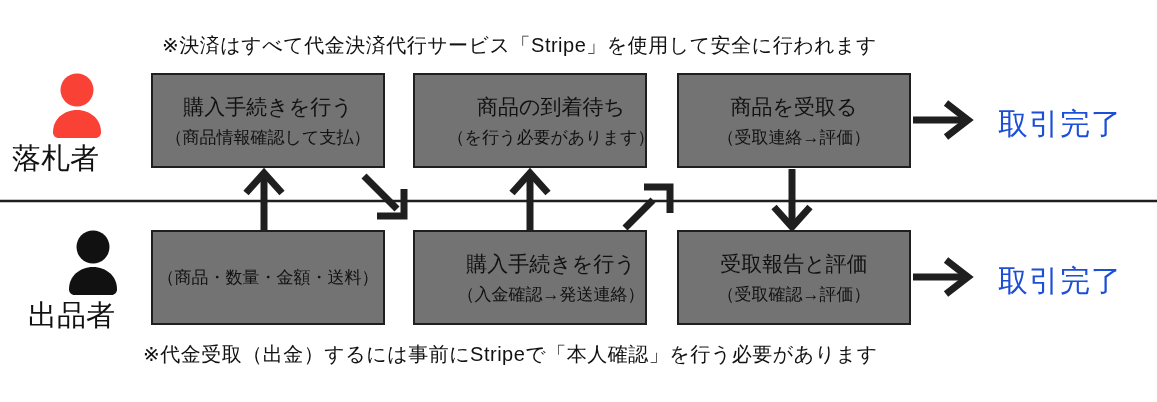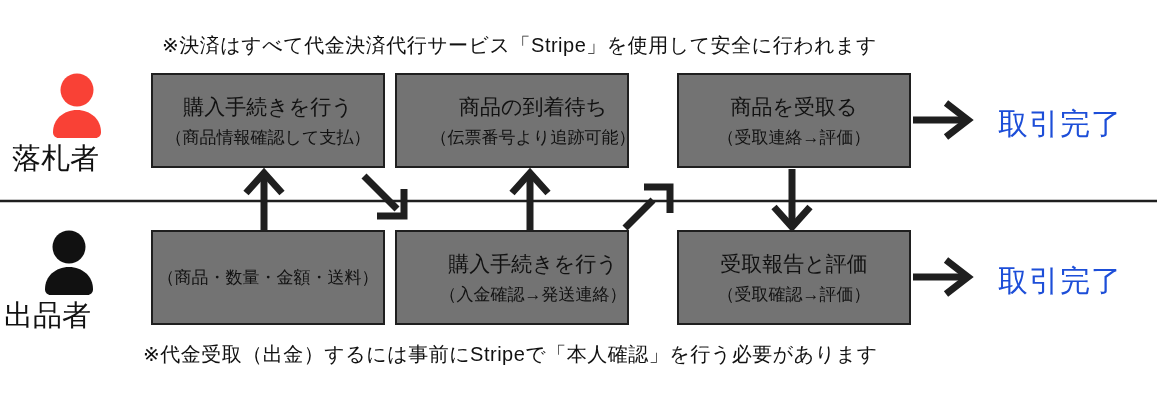--- a/index.html
+++ b/index.html
@@ -15,21 +15,21 @@
     position:absolute;
     font-size:20px;
     letter-spacing:0.5px;
     color:#111;
     white-space:nowrap;
   }
   .top-note{left:162px;top:32px;}
   .bottom-note{left:143px;top:341px;}
   .actor{position:absolute;width:130px;text-align:left;}
   .actor-buyer{left:12px;top:73px;}
-  .actor-seller{left:4px;top:230px;}
+  .actor-seller{left:28px;top:230px;}
   .person-svg{display:block;margin:0 auto;width:58px;height:65px;}
   .actor-label{
     margin-top:1px;
     font-size:29px;
     color:#111;
     white-space:nowrap;
   }
   .step-box{
     position:absolute;
     width:234px;height:95px;
@@ -37,21 +37,21 @@
     border:2px solid #1f1f1f;
     background:#737373;
     display:flex;flex-direction:column;
     align-items:center;justify-content:center;
     gap:5px;
     text-align:center;
   }
   .row-top{top:73px;}
   .row-bottom{top:230px;}
   .col-1{left:151px;}
-  .col-2{left:395px;padding-left:42px;}
+  .col-2{left:413px;padding-left:42px;}
   .col-3{left:677px;}
   .step-title{font-size:21px;color:#111;white-space:nowrap;}
   .step-sub{font-size:17px;color:#111;white-space:nowrap;}
   .complete{
     position:absolute;
     left:998px;
     font-size:30px;
     letter-spacing:1px;
     color:#1d4ed8;
     white-space:nowrap;
@@ -89,21 +89,21 @@
     </svg>
     <div class="actor-label">出品者</div>
   </div>
 
   <div class="step-box row-top col-1">
     <div class="step-title">購入手続きを行う</div>
     <div class="step-sub">（商品情報確認して支払）</div>
   </div>
   <div class="step-box row-top col-2">
     <div class="step-title">商品の到着待ち</div>
-    <div class="step-sub">（伝票番号より追跡可能）</div>
+    <div class="step-sub">（を行う必要があります）</div>
   </div>
   <div class="step-box row-top col-3">
     <div class="step-title">商品を受取る</div>
     <div class="step-sub">（受取連絡→評価）</div>
   </div>
 
   <div class="step-box row-bottom col-1">
     <div class="step-sub">（商品・数量・金額・送料）</div>
   </div>
   <div class="step-box row-bottom col-2">

